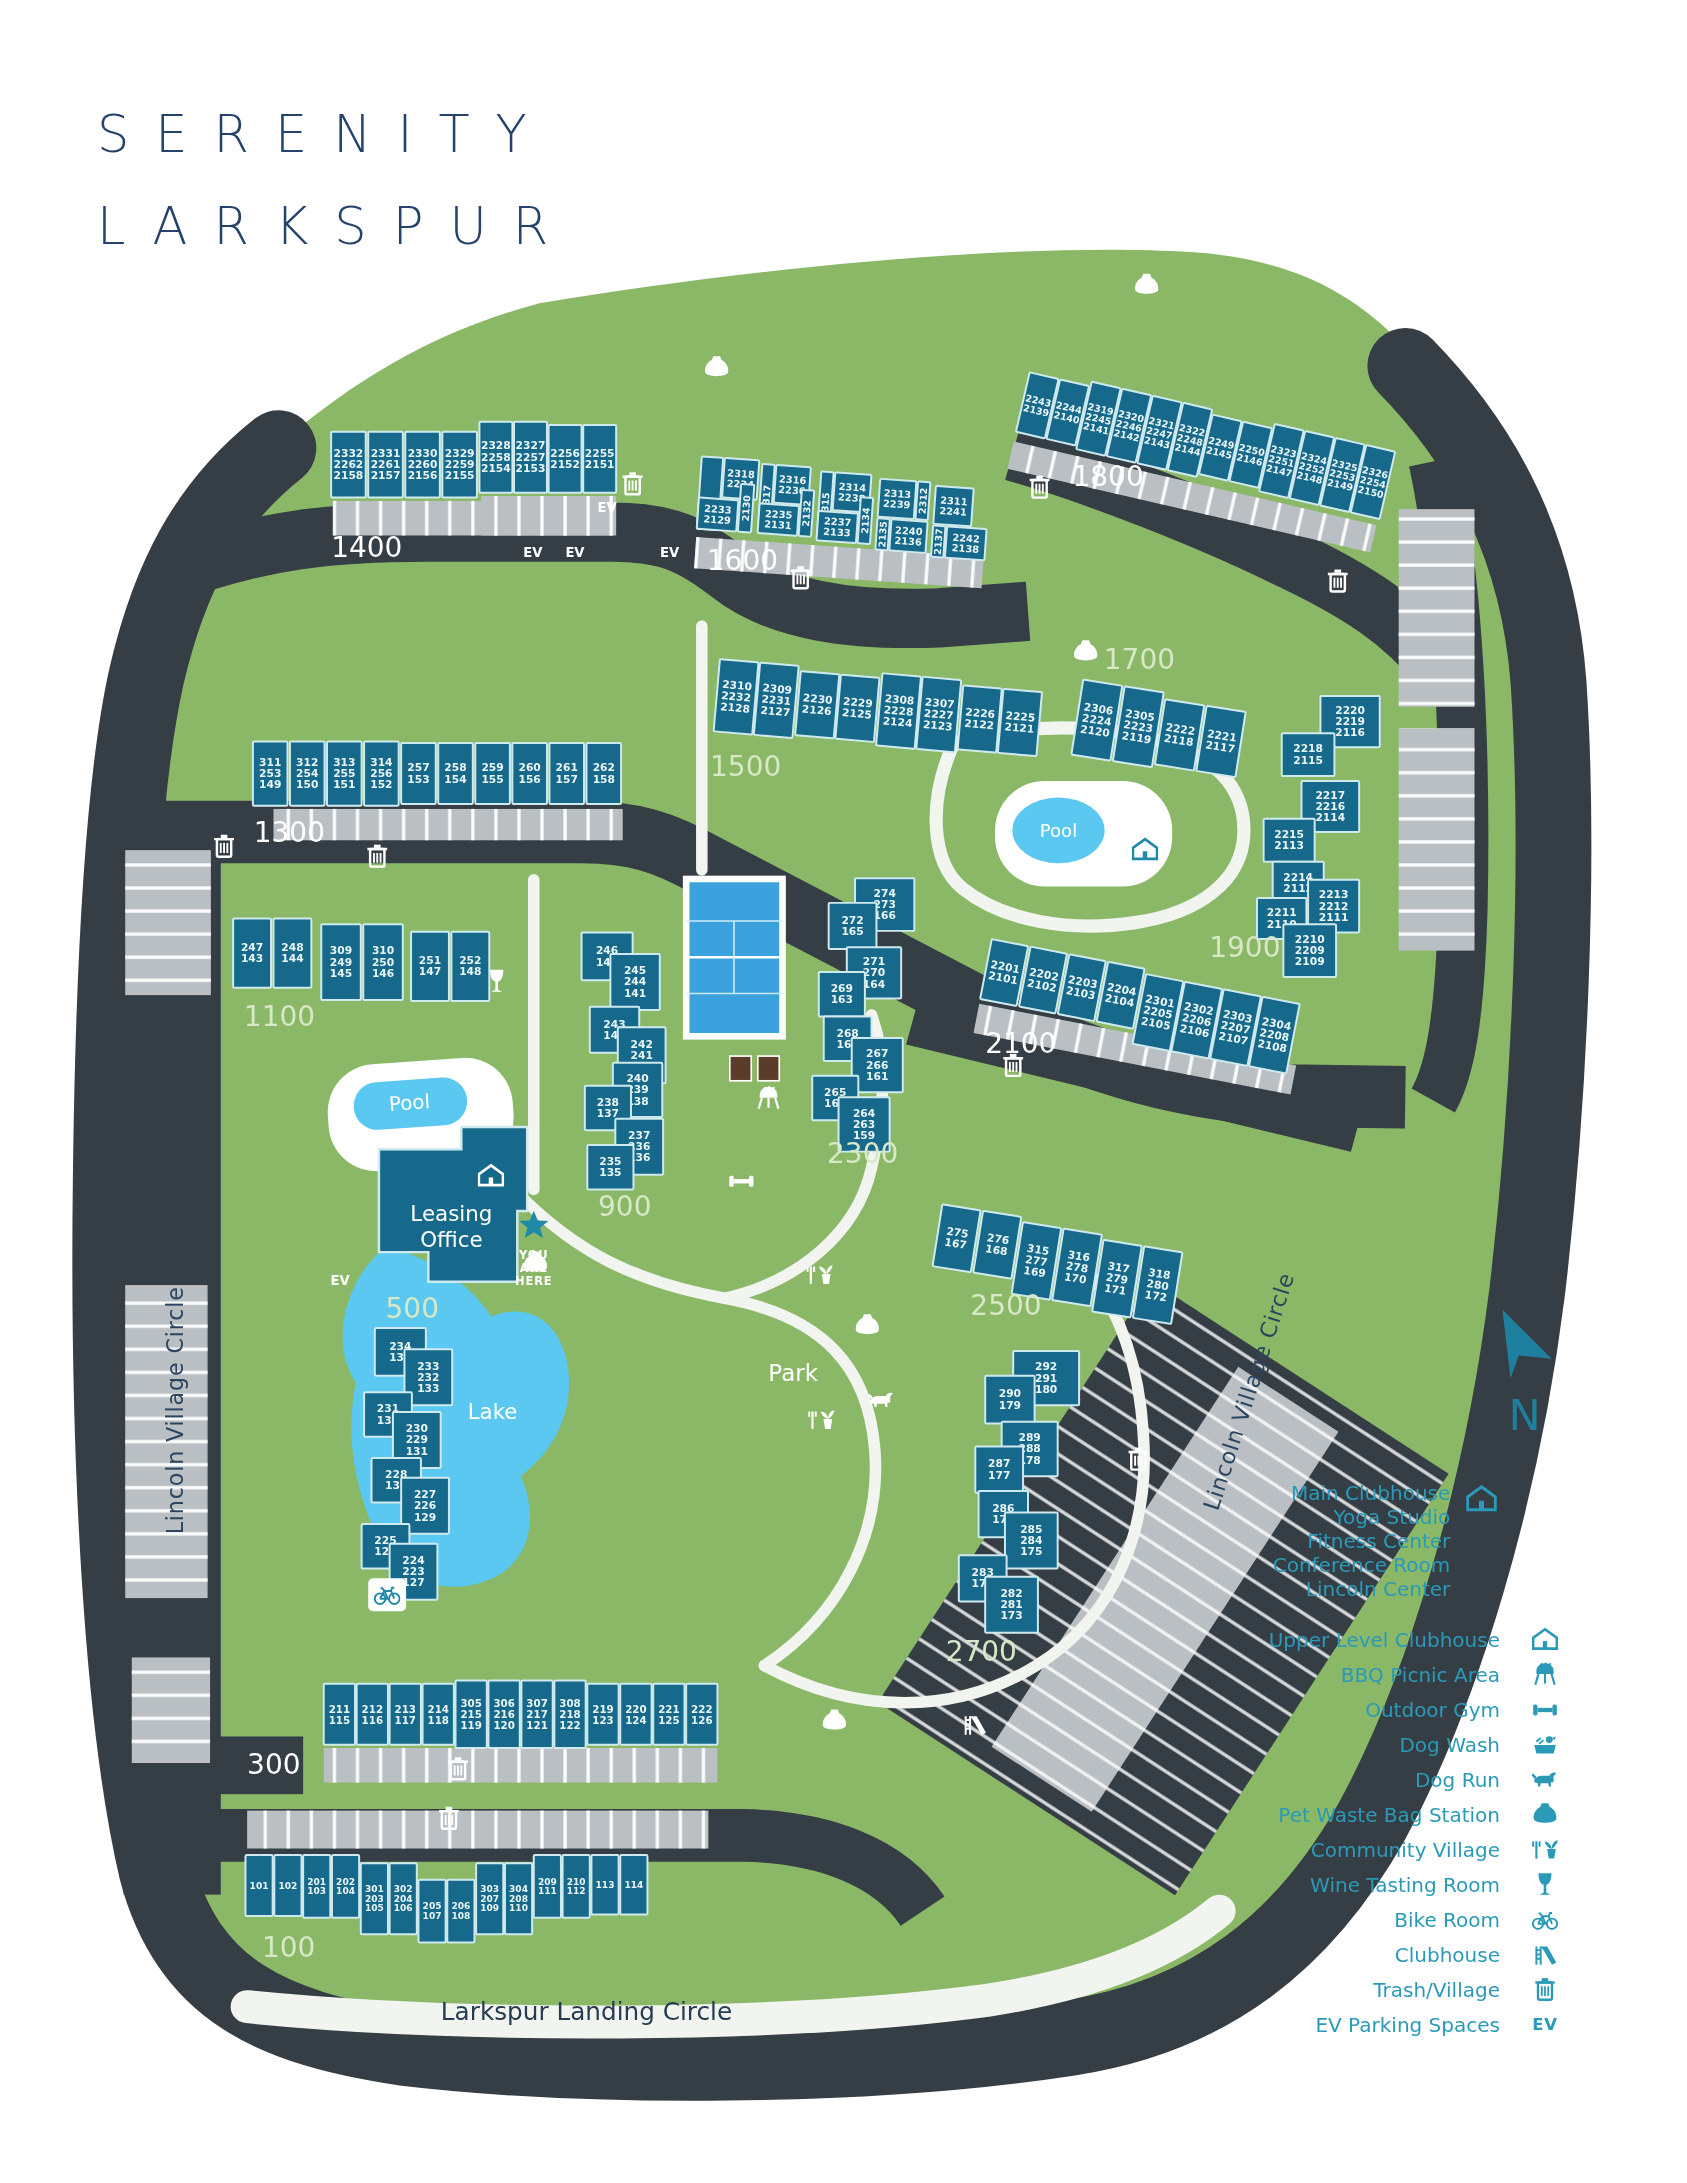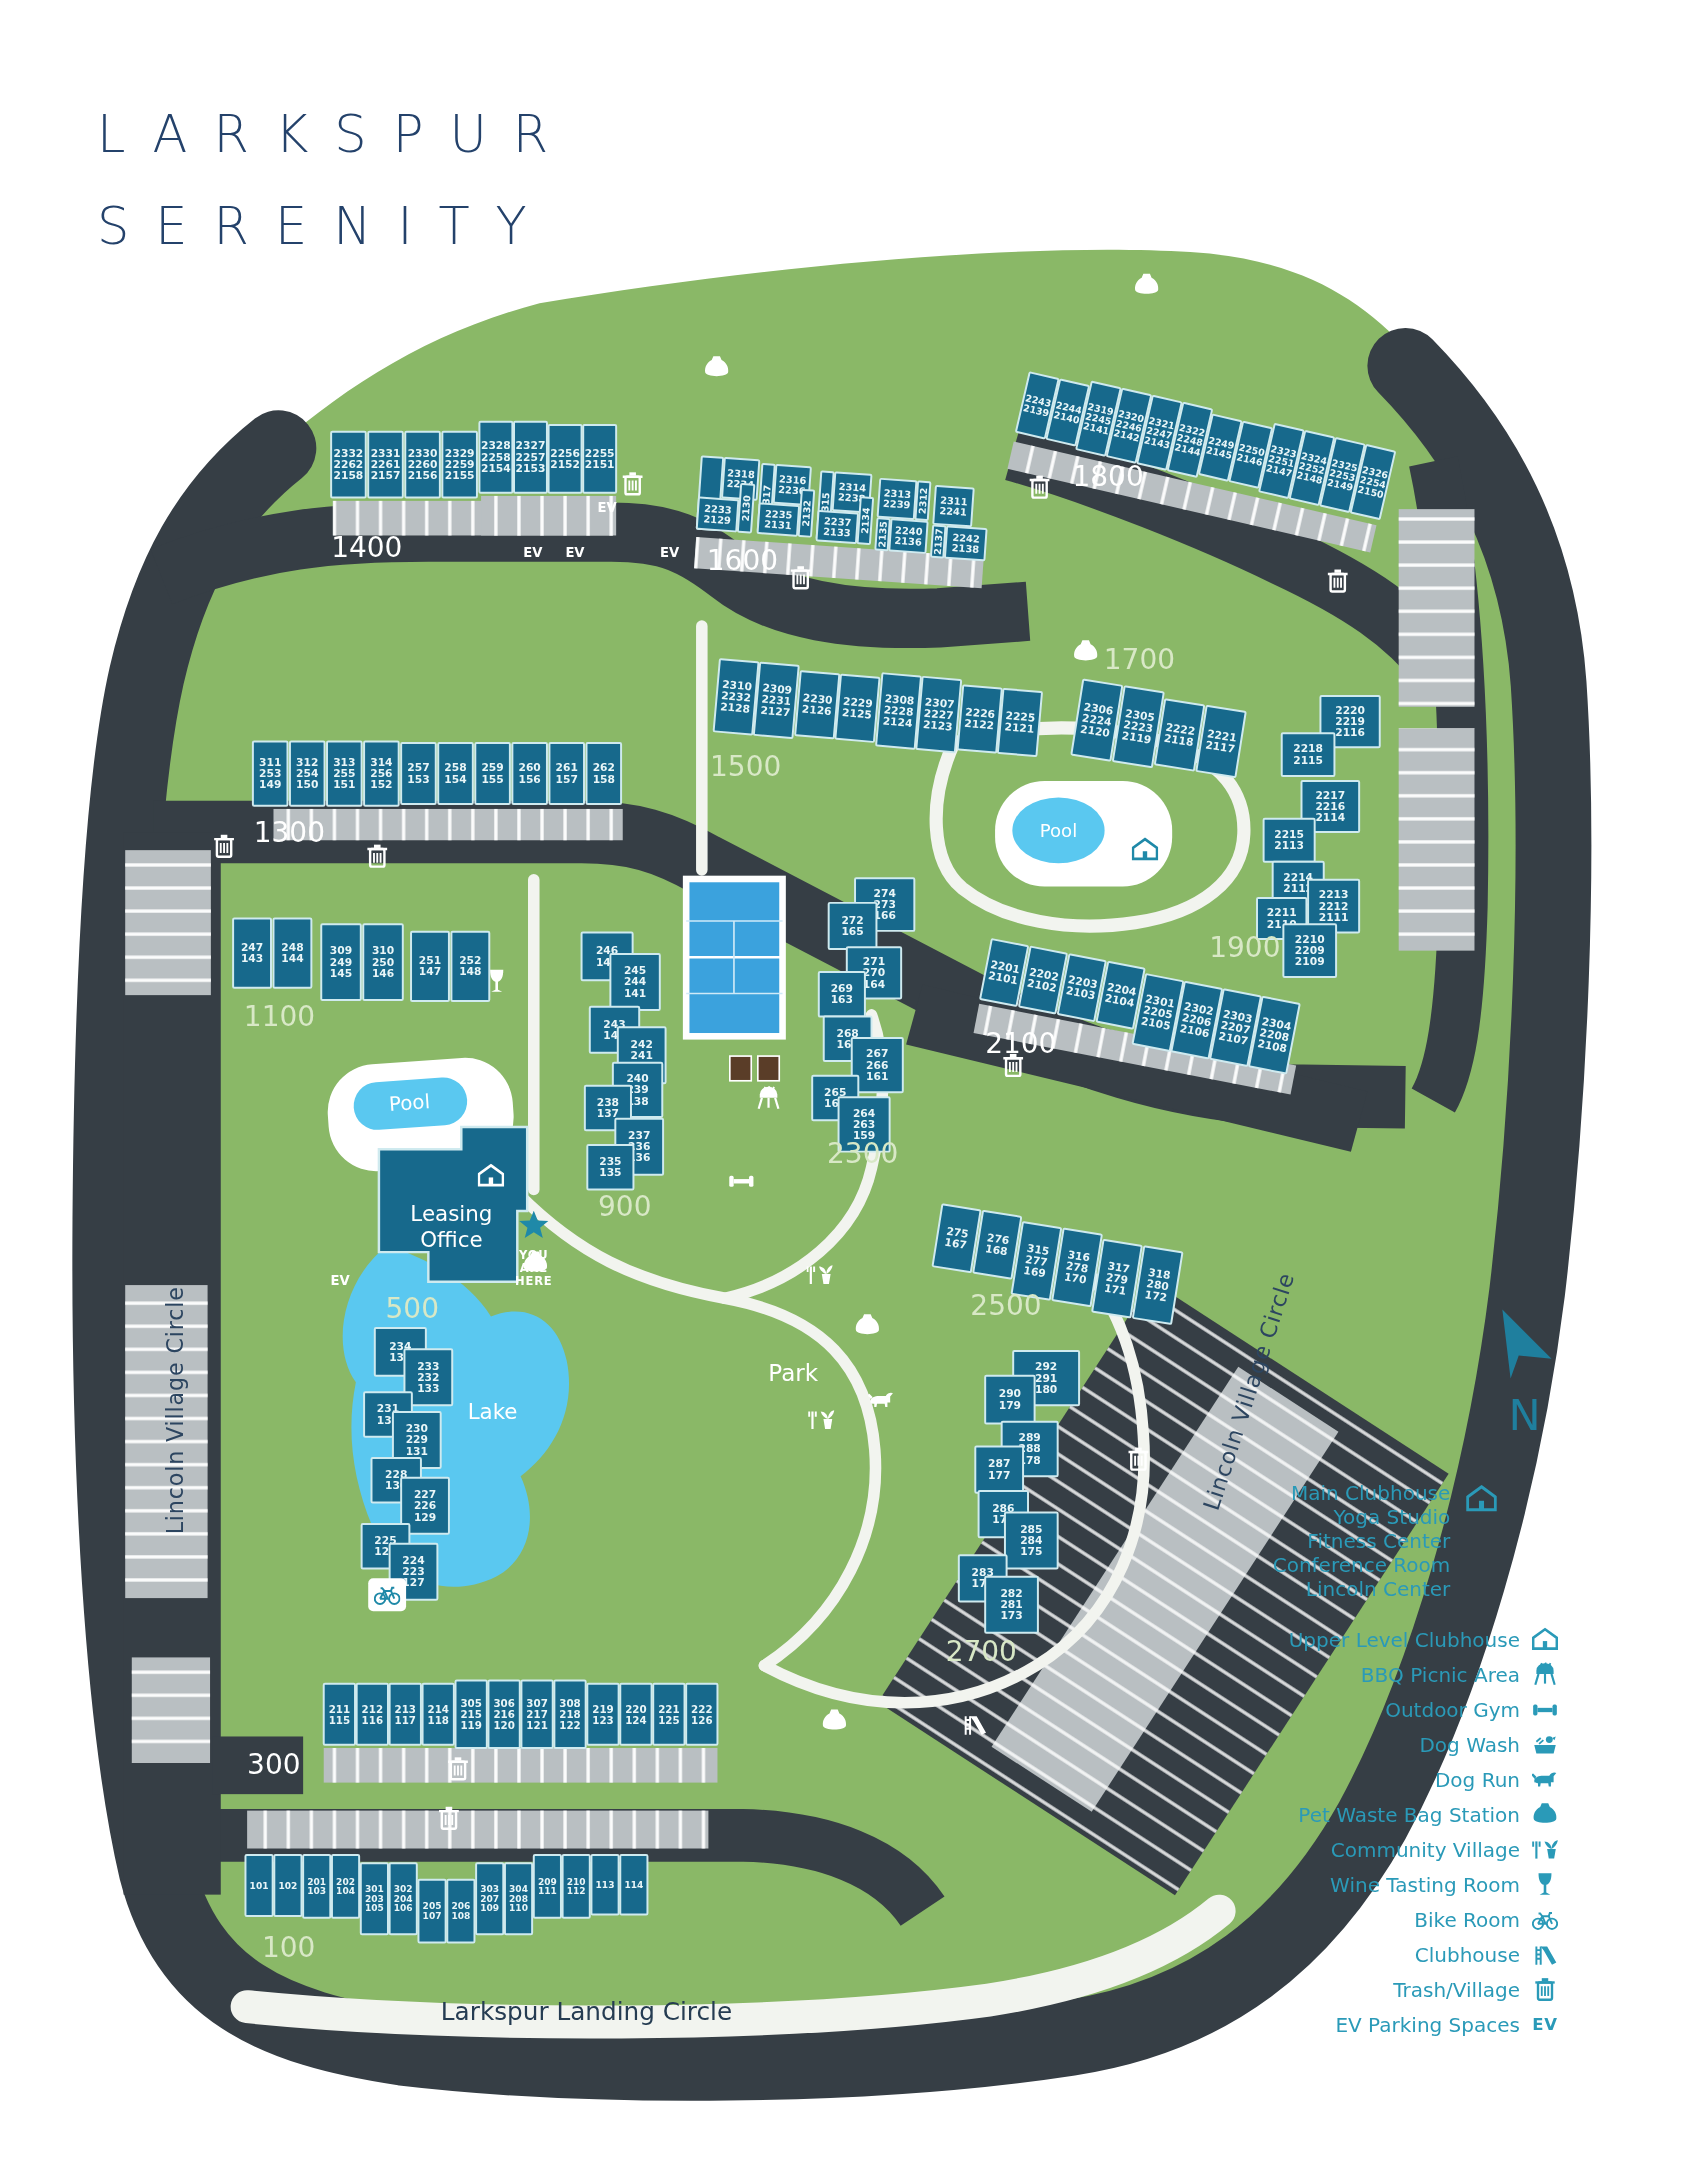--- a/index.html
+++ b/index.html
@@ -5,21 +5,21 @@
   html,body{margin:0;padding:0;background:#fff;}
   body{width:1687px;height:2183px;position:relative;overflow:hidden;
        font-family:"DejaVu Sans","Liberation Sans",sans-serif;}
   #map{position:absolute;left:0;top:0;}
   .title{position:absolute;left:97px;top:89px;color:#24426b;font-size:51px;
          font-weight:300;letter-spacing:26px;line-height:92px;white-space:nowrap;}
   .legend{position:absolute;left:1209px;top:1481px;width:354px;color:#2a9ab8;}
   .lg-club{display:flex;justify-content:center;gap:13px;margin-bottom:21.4px;}
   .lg-club .lines{text-align:right;font-size:20px;line-height:24px;}
   .lg-club .ic{width:36px;display:flex;justify-content:center;margin-top:1.6px;}
-  .lg-row{display:flex;align-items:center;justify-content:flex-end;gap:7px;height:35px;font-size:20px;}
+  .lg-row{display:flex;align-items:center;justify-content:flex-end;gap:27px;height:35px;font-size:20px;}
   .lg-row .ic{width:36px;display:flex;justify-content:center;align-items:center;}
   .lg-ev{font-weight:bold;font-size:16.5px;letter-spacing:0.8px;}
   .north{position:absolute;left:1479px;top:1303px;width:91px;height:140px;color:#1f7f9e;}
   .north .n{font-size:43px;text-align:center;margin-top:1.6px;color:#1f7f9e;}
   text{font-family:"DejaVu Sans","Liberation Sans",sans-serif;}
 </style>
 </head>
 <body>
 
 <svg id="map" width="1687" height="2183" viewBox="0 0 2048 2650">
@@ -580,22 +580,22 @@
 
   <text x="222" y="1712" text-anchor="middle" font-size="27" fill="#2c4560" transform="rotate(-90 222 1712)" letter-spacing="1">Lincoln Village Circle</text>
   <text x="1525" y="1692" text-anchor="middle" font-size="27" fill="#2c4560" transform="rotate(-72 1525 1692)" letter-spacing="1">Lincoln Village Circle</text>
   <text x="712" y="2452" text-anchor="middle" font-size="30" fill="#253c52">Larkspur Landing Circle</text>
 
   <text x="963" y="1676" text-anchor="middle" font-size="28" fill="#ffffff">Park</text>
   <text x="598" y="1722" text-anchor="middle" font-size="26" fill="#ffffff">Lake</text>
 </svg>
 
 <div class="title">
+  <div>SERENITY</div>
   <div>LARKSPUR</div>
-  <div>SERENITY</div>
 </div>
 
 <div class="north">
   <svg width="91" height="82" viewBox="0 0 110 100">
     <polygon points="28,8 88,68 48,64 38,92" fill="#1f7f9e"></polygon>
   </svg>
   <div class="n">N</div>
 </div>
 
 <div class="legend">

